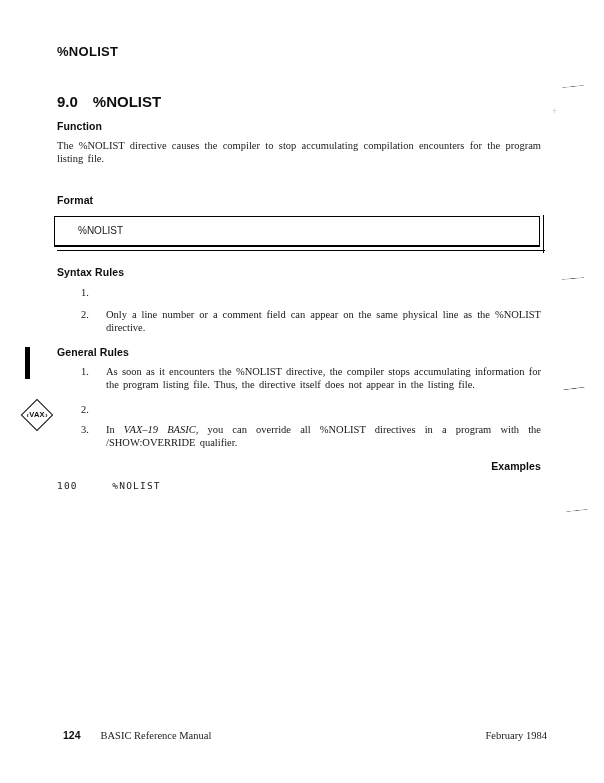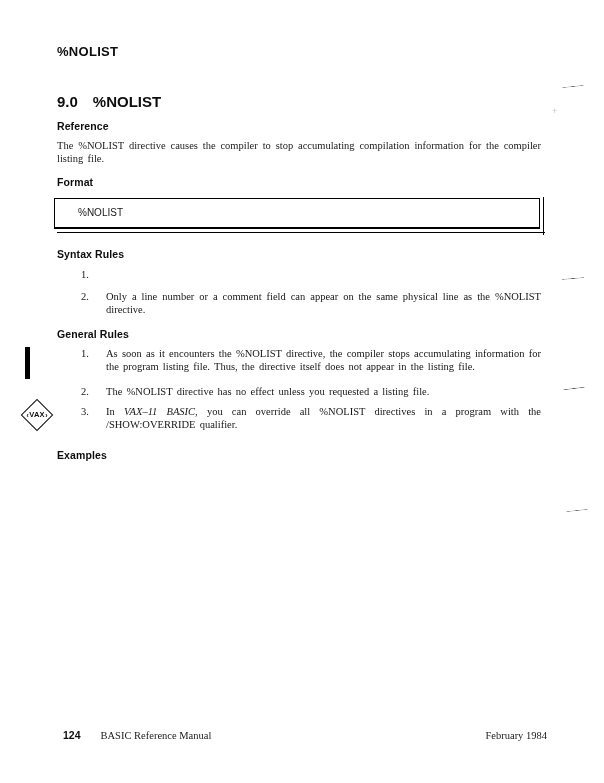--- a/index.html
+++ b/index.html
@@ -30,24 +30,24 @@
     font: bold 15px/16px "Liberation Sans", sans-serif;
     color: #0d0d0d;
   }
   .section-title .sec-num { margin-right: 15px; }
   .h-sub {
     font: bold 10.5px/11px "Liberation Sans", sans-serif;
     letter-spacing: 0.1px;
     color: #0d0d0d;
   }
   .mt11 { margin-top: 11px; }
-  .mt14 { margin-top: 12px; }
+  .mt14 { margin-top: 30px; }
   .mt20 { margin-top: 20px; }
   .mt13 { margin-top: 13px; }
-  .mt19 { margin-top: 19px; }
+  .mt19 { margin-top: 12px; text-align: right; }
   .body-text {
     margin: 7px 0 0 0;
     font: 10.5px/13px "Liberation Serif", serif;
     text-align: justify;
     word-spacing: 1.6px;
     color: #1a1a1a;
   }
   .format-box {
     position: relative;
     margin-top: 10px;
@@ -205,22 +205,22 @@
   </div>
 
   <div class="col">
 
     <div class="running-head">%NOLIST</div>
 
     <div class="section-title">
       <span class="sec-num">9.0</span><span>%NOLIST</span>
     </div>
 
-    <div class="h-sub mt11">Reference</div>
-    <p class="body-text">The %NOLIST directive causes the compiler to stop accumulating compilation information for the compiler listing file.</p>
+    <div class="h-sub mt11">Function</div>
+    <p class="body-text">The %NOLIST directive causes the compiler to stop accumulating compilation encounters for the program listing file.</p>
 
     <div class="h-sub mt14">Format</div>
     <div class="format-box">
       <span>%NOLIST</span>
     </div>
 
     <div class="h-sub mt20">Syntax Rules</div>
     <div class="rule mt8">
       <span class="rule-num">1.</span>
     </div>
@@ -229,28 +229,28 @@
       <span class="rule-text">Only a line number or a comment field can appear on the same physical line as the %NOLIST directive.</span>
     </div>
 
     <div class="h-sub mt13">General Rules</div>
     <div class="rule mt7">
       <span class="rule-num">1.</span>
       <span class="rule-text">As soon as it encounters the %NOLIST directive, the compiler stops accumulating informa­tion for the program listing file. Thus, the directive itself does not appear in the listing file.</span>
     </div>
     <div class="rule mt12">
       <span class="rule-num">2.</span>
-      <span class="rule-text">The %NOLIST directive has no effect unless you requested a listing file.</span>
     </div>
     <div class="rule mt7">
       <span class="rule-num">3.</span>
-      <span class="rule-text"><span>In </span><span class="italic">VAX–11 BASIC</span><span>, you can override all %NOLIST directives in a program with the /SHOW:OVERRIDE qualifier.</span></span>
+      <span class="rule-text"><span>In </span><span class="italic">VAX–19 BASIC</span><span>, you can override all %NOLIST directives in a program with the /SHOW:OVERRIDE qualifier.</span></span>
     </div>
 
     <div class="h-sub mt19">Examples</div>
+    <pre class="code-line">100     %NOLIST</pre>
 
   </div>
 
   <div class="footer">
     <div class="footer-left">
       <span class="page-num">124</span>
       <span class="manual-title">BASIC Reference Manual</span>
     </div>
     <span class="footer-date">February 1984</span>
   </div>

